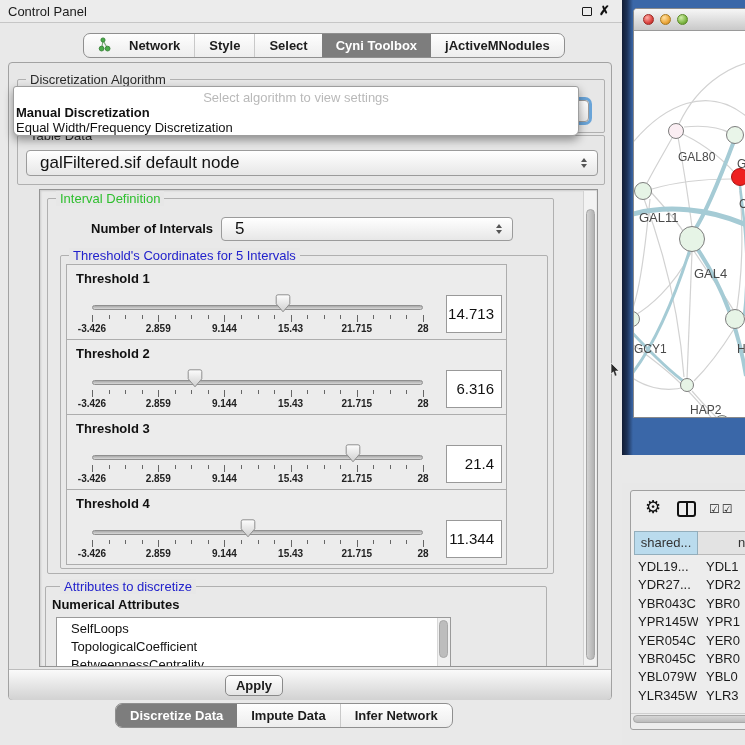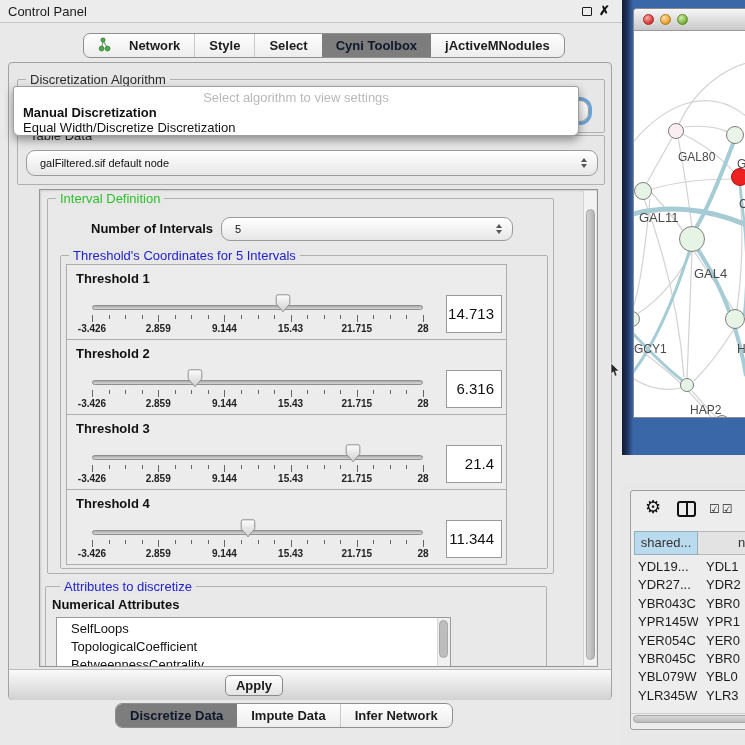--- a/index.html
+++ b/index.html
@@ -10,42 +10,42 @@
   
   .cp { position:absolute; left:0; top:0; width:622px; height:744px; background:#e9e9e9; }
   .cp-titlebar { position:absolute; left:0; top:0; width:100%; height:23px; background:#ececec; border-bottom:1px solid #c6c6c6; }
   .cp-title { position:absolute; left:8px; top:4px; font-size:13px; color:#1b1b1b; }
   .float-ic { position:absolute; left:582px; top:7px; width:10px; height:9px; border:1.5px solid #1a1a1a; border-radius:1px; cursor:pointer; }
   .close-ic { position:absolute; left:599px; top:3px; font-size:13px; font-weight:bold; color:#111; cursor:pointer; }
 
   .tabbar { position:absolute; left:83px; top:33px; height:25px; display:flex; border:1px solid #8f8f8f; border-radius:7px; overflow:hidden; background:linear-gradient(#fefefe,#ededed); }
   .tab { display:flex; align-items:center; gap:18px; padding:0 14px; font-size:13px; font-weight:bold; color:#1c1c1c; cursor:pointer; white-space:nowrap; }
   .tab.divL { border-left:1px solid #c9c9c9; }
-  .tab.sel { background:#7d7d7d; color:#0f172a; }
+  .tab.sel { background:#7d7d7d; color:#ffffff; }
 
   .outer { position:absolute; left:8px; top:62px; width:604px; height:638px; border:1px solid #a2a2a2; border-radius:4px; background:#e7e7e7; }
 
   .group { position:absolute; border:1px solid #b0b0b0; border-radius:2px; }
   .legend { position:absolute; top:-8px; left:8px; background:#e7e7e7; padding:0 4px; font-size:13px; color:#2a2a2a; white-space:nowrap; }
   .legend.green { color:#2ebf2e; }
   .legend.blue { color:#2222cc; }
 
-  .combo { position:absolute; border:1px solid #9b9b9b; border-radius:9px; background:linear-gradient(#ffffff,#e7e7e7); font-size:11px; color:#111; cursor:pointer; }
+  .combo { position:absolute; border:1px solid #9b9b9b; border-radius:4px; background:linear-gradient(#ffffff,#e7e7e7); font-size:17px; color:#111; cursor:pointer; }
   .combo .val { position:absolute; left:13px; top:50%; transform:translateY(-50%); white-space:nowrap; }
   .spin { position:absolute; right:10px; top:50%; transform:translateY(-50%); display:flex; flex-direction:column; gap:2px; }
   .spin i { display:block; width:0; height:0; border-left:3.5px solid transparent; border-right:3.5px solid transparent; }
   .spin .u { border-bottom:4px solid #555; }
   .spin .d { border-top:4px solid #555; }
   .focused { box-shadow:0 0 0 3px rgba(98,160,215,.95); }
 
   .da-group { left:8px; top:16px; width:588px; height:54px; }
   .da-combo { left:8px; top:20px; width:563px; height:22px; z-index:1; }
   .popup { position:absolute; left:4px; top:23px; width:566px; height:50px; background:#fff; border:1px solid #9e9e9e; border-radius:3px 3px 6px 6px; box-shadow:0 4px 10px rgba(0,0,0,.4); z-index:50; }
   .popup .hint { position:absolute; left:0; right:0; top:3px; text-align:center; font-size:13px; color:#b9b9b9; }
-  .popup .opt { position:absolute; left:2px; font-size:13px; color:#111; cursor:pointer; white-space:nowrap;margin-left:7px; }
+  .popup .opt { position:absolute; left:2px; font-size:13px; color:#111; cursor:pointer; white-space:nowrap; }
   .popup .opt.b { font-weight:bold; top:18px; }
   .popup .opt.p { top:33px; }
 
   .td-group { left:8px; top:72px; width:588px; height:50px; }
   .td-combo { left:8px; top:14px; width:572px; height:26px; }
 
   .scrollpane { position:absolute; left:30px; top:126px; width:559px; height:478px; border:1px solid #949494; background:#e9e9e9; overflow:hidden; box-shadow:inset 1px 1px 2px rgba(0,0,0,.12); }
   .vsb-track { position:absolute; right:1px; top:1px; bottom:1px; width:13px; background:#f2f2f2; border-left:1px solid #d2d2d2; }
   .vsb-thumb { position:absolute; left:2px; width:9px; top:18px; bottom:5px; border-radius:5px; background:linear-gradient(90deg,#d3d3d3,#b2b2b2); border:1px solid #a5a5a5; }
 
@@ -158,21 +158,21 @@
             <span class="spin">
               <i class="u"></i>
               <i class="d"></i>
             </span>
           </div>
       </div>
 
       <div class="popup">
         <div class="hint">Select algorithm to view settings</div>
         <div class="opt b">Manual Discretization</div>
-        <div class="opt p">Equal Width/Discretize Discretization</div>
+        <div class="opt p">Equal Width/Frequency Discretization</div>
       </div>
 
       <div class="group td-group">
         <span class="legend">Table Data</span>
         <div class="combo td-combo">
           <span class="val">galFiltered.sif default node</span>
           <span class="spin">
               <i class="u"></i>
               <i class="d"></i>
             </span>

